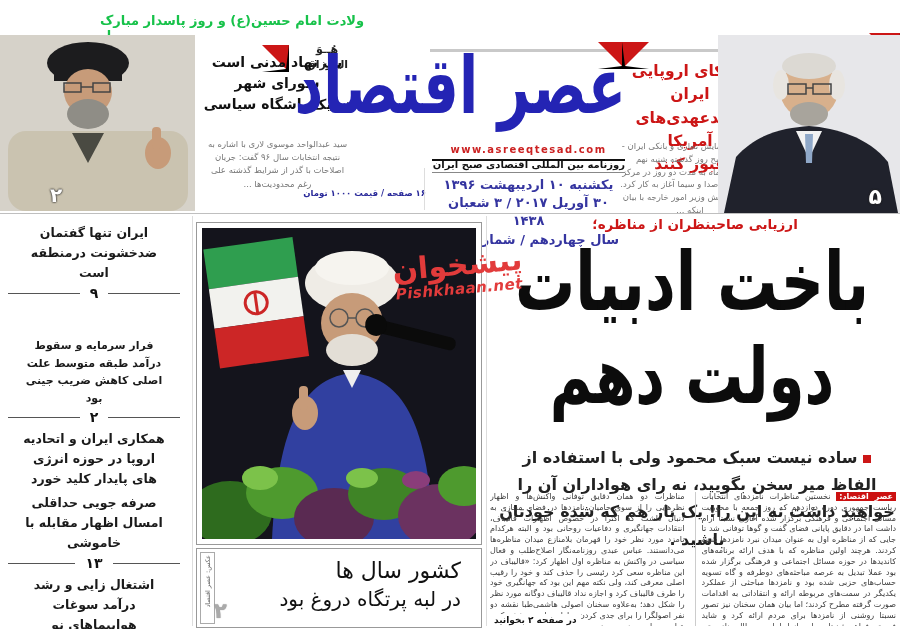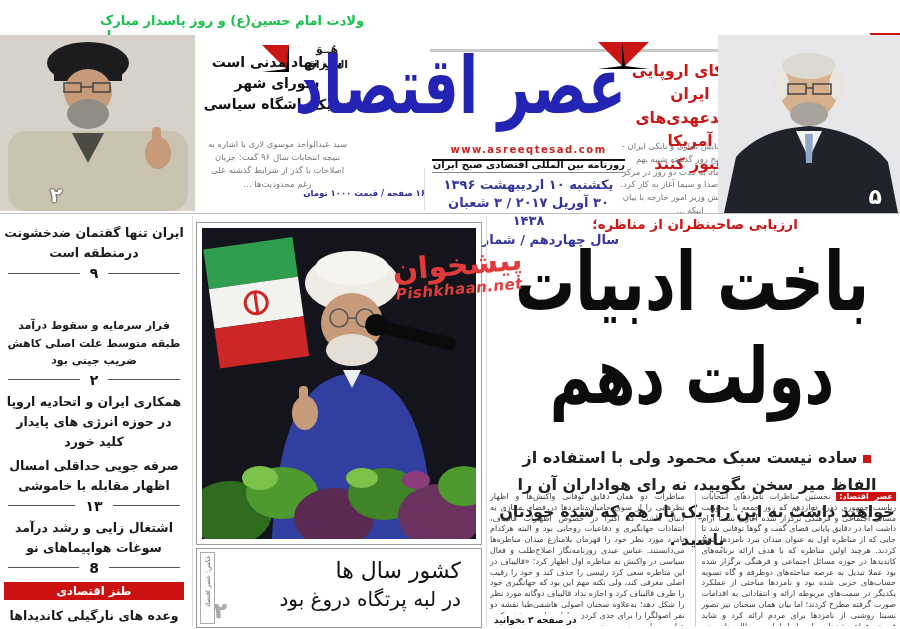--- a/index.html
+++ b/index.html
@@ -52,21 +52,21 @@
 
   
   .europe-head{left:624px;top:60px;width:132px;text-align:center;font-weight:900;
                font-size:15.5px;line-height:1.5;color:#cc1616;}
   .europe-excerpt{left:620px;top:140px;width:140px;text-align:center;font-size:8.5px;
                   line-height:1.5;color:#777;}
 
   
   .sidebar{left:0;top:216px;width:188px;padding-top:4px;}
   .sb-item{direction:rtl;text-align:center;font-weight:900;font-size:12.5px;
-           line-height:1.6;color:#1a1a1a;padding:3px 2px 1px;}
+           line-height:1.6;color:#1a1a1a;padding:3px 20px 1px;}
   .sb-item.small{font-size:11px;margin-top:32px;}
   .sb-div{display:flex;align-items:center;padding:1px 8px;}
   .sb-div .dline{flex:1;height:1px;background:#555;}
   .sb-div .dnum{margin:0 10px;font-weight:900;font-size:14px;color:#111;}
   .sb-satire{margin:5px 4px 3px;background:#cc1111;color:#fff;text-align:center;
              font-size:11.5px;font-weight:bold;padding:2px 0;direction:rtl;}
 
   
   .rouhani-frame{left:196px;top:222px;width:286px;height:323px;border:1px solid #999;
                  background:#fff;padding:5px;box-sizing:border-box;z-index:1;}

